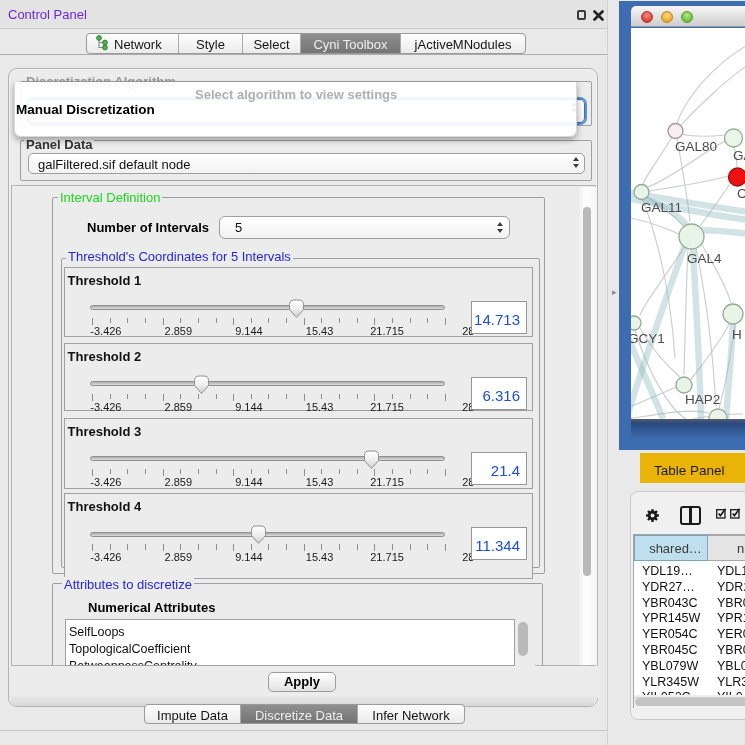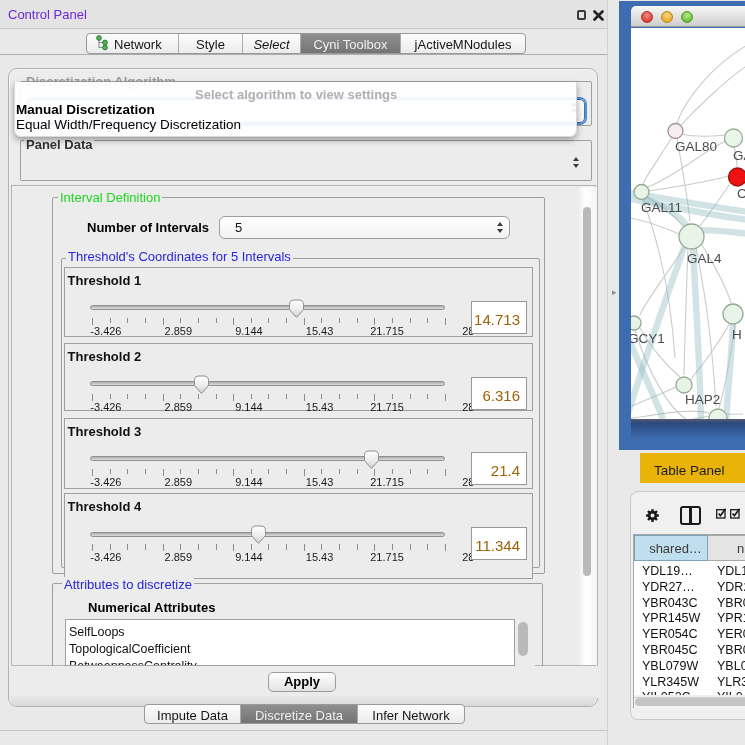--- a/index.html
+++ b/index.html
@@ -29,21 +29,21 @@
 .updn:before { content:""; position:absolute; left:0; top:0; border-left:3.5px solid transparent; border-right:3.5px solid transparent; border-bottom:4.5px solid #3c3c3c; }
 .updn:after { content:""; position:absolute; left:0; top:7px; border-left:3.5px solid transparent; border-right:3.5px solid transparent; border-top:4.5px solid #3c3c3c; }
 
 .thr { position:absolute; left:64px; width:469px; border:1px solid #9f9f9f; background:#ececec; }
 .thr .lab { position:absolute; left:2.5px; top:5px; font-size:13px; font-weight:bold; color:#111; }
 .track { position:absolute; left:25px; top:37.5px; width:355px; height:5px; background:linear-gradient(#ababab,#dedede); border:1px solid #8f8f8f; border-radius:3px; }
 .ticks-min { position:absolute; left:26.5px; top:50px; width:355px; height:5.5px; background:repeating-linear-gradient(90deg,#8d8d8d 0 1px,transparent 1px 17.65px); }
 .ticks-maj { position:absolute; left:26.5px; top:50px; width:355px; height:7px; background:repeating-linear-gradient(90deg,#8d8d8d 0 1px,transparent 1px 70.6px); }
 .tl { position:absolute; top:57px; width:60px; text-align:right; font-size:11px; font-weight:normal; color:#1a1a1a; }
 .thumb { position:absolute; top:30px; width:19px; height:21px; }
-.vfield { position:absolute; left:406px; top:33px; width:56px; height:33px; background:#fff; border:1px solid #979797; font-size:15px; color:#a16207; text-align:right; padding:9px 6px 0 0; }
+.vfield { position:absolute; left:406px; top:33px; width:56px; height:33px; background:#fff; border:1px solid #979797; font-size:15px; color:#1d4ed8; text-align:right; padding:9px 6px 0 0; }
 
 .litem { font-size:12.5px; color:#111; padding-left:3px; line-height:17.2px; }
 
 .sbv { position:absolute; background:linear-gradient(90deg,#efefef,#ffffff 40%,#f4f4f4); }
 .sbthumb { position:absolute; background:#b9b9b9; border-radius:5px; }
 
 #netframe { left:619px; top:1px; width:126px; height:449px; background:#3e6cb1; }
 #nettitle { left:631px; top:6px; width:114px; height:21px; background:linear-gradient(#f7f7f7,#cecece); border-radius:5px 0 0 0; border-bottom:1px solid #9a9a9a; }
 .tl-btn { position:absolute; top:11px; width:12px; height:12px; border-radius:50%; }
 #netcanvas { left:631px; top:28px; width:114px; height:391px; background:#ffffff; overflow:hidden; }
@@ -76,41 +76,44 @@
       <div class="t abs">Control Panel</div>
     </div>
 <div class="float-ic abs"></div>
 <svg class="abs" style="left:593px;top:10px" width="11" height="11" viewBox="0 0 11 11">
 <path d="M1.5 1.5 L9.5 9.5 M9.5 1.5 L1.5 9.5" stroke="#222" stroke-width="2.6" stroke-linecap="round"></path>
     </svg>
 
 <div id="topseg" class="seg">
   <div class="s" style="width:92px;padding-left:27px;">Network</div>
   <div class="s" style="width:64px;text-align:center;">Style</div>
-  <div class="s" style="width:58px;text-align:center;font-style:italic;">Select</div>
+  <div class="s" style="width:58px;text-align:center;">Select</div>
   <div class="s sel" style="width:100px;text-align:center;">Cyni Toolbox</div>
   <div class="s" style="width:124px;text-align:center;">jActiveMNodules</div>
 </div>
 <svg class="abs" style="left:95px;top:34px" width="14" height="17" viewBox="0 0 14 17">
   <path d="M4 4.5 V14 M4 8.5 H10 M4 13.5 H10" stroke="#8a8a8a" stroke-width="1.1" fill="none"></path>
   <circle cx="4" cy="4" r="2.4" fill="#51b255" stroke="#2d7c31" stroke-width="0.9"></circle>
   <circle cx="10" cy="8.5" r="2.4" fill="#51b255" stroke="#2d7c31" stroke-width="0.9"></circle>
   <circle cx="10" cy="13.5" r="2.4" fill="#51b255" stroke="#2d7c31" stroke-width="0.9"></circle>
 </svg>
 <div id="tabline" class="abs"></div>
 
 <div id="mainbox" class="abs"></div>
 
 <div class="gbox" style="left:20px;top:81px;width:572px;height:45px;"></div>
 <div class="glbl" style="left:24px;top:74px;color:#9a9a9a;background:none;">Discretization Algorithm</div>
 <div class="combo" style="left:28px;top:99px;width:557px;height:24px;box-shadow:0 0 0 2px #5593d4;border-color:#3e72a8;"></div>
 <div class="updn abs" style="left:571px;top:102px;"></div>
 
 <div class="gbox" style="left:20px;top:140px;width:572px;height:41px;"></div>
 <div class="glbl" style="left:24px;top:136.5px;">Panel Data</div>
+<div class="combo" style="left:28px;top:153px;width:557px;height:21px;">
+      <div class="txt" style="top:2.5px;">galFiltered.sif default node</div>
+    </div>
 <div class="updn abs" style="left:573px;top:157px;"></div>
 
 <div class="abs" style="left:11px;top:185px;width:585px;height:481px;border:1px solid #b3b3b3;"></div>
 
 <div class="gbox" style="left:52px;top:197px;width:493px;height:377px;"></div>
 <div class="glbl" style="left:58px;top:190px;color:#1cd61c;font-weight:normal;">Interval Definition</div>
 
 <div class="abs b" style="left:87px;top:220px;font-size:13px;">Number of Intervals</div>
 <div class="combo" style="left:219px;top:216px;width:291px;height:23px;border-radius:6px;">
       <div class="txt" style="left:15px;top:3px;">5</div>
@@ -209,21 +212,20 @@
   <div class="s sel" style="width:117px;text-align:center;">Discretize Data</div>
   <div class="s" style="width:106px;text-align:center;">Infer Network</div>
 </div>
 
 <div class="abs" style="left:607px;top:0;width:1px;height:745px;background:#d2d2d2;"></div>
 <div class="abs" style="left:612px;top:287px;font-size:9px;color:#8a8a8a;">▸</div>
 
 <div class="abs" style="left:14px;top:82px;width:563px;height:55px;background:rgba(255,255,255,0.92);border:1px solid #d8d8d8;border-top:none;border-radius:0 0 7px 7px;box-shadow:0 3px 6px rgba(0,0,0,0.35);"></div>
 <div class="abs" style="left:195px;top:87px;font-size:13px;color:#b0b0b0;font-weight:bold;">Select algorithm to view settings</div>
 <div class="abs b" style="left:16px;top:102px;font-size:13.5px;color:#000;">Manual Discretization</div>
-<div class="abs" style="left:16px;top:117px;font-size:13.5px;color:#000;">Equal Width/Frequency Discretization</div>
 
 <div id="netframe" class="abs"></div>
 <div id="nettitle" class="abs"></div>
 <div class="tl-btn abs" style="left:641px;background:radial-gradient(circle at 50% 35%,#f08f86,#dd3e35 70%);border:1px solid #b4342c;"></div>
 <div class="tl-btn abs" style="left:661px;background:radial-gradient(circle at 50% 35%,#f8d88a,#e9ac27 70%);border:1px solid #b9871f;"></div>
 <div class="tl-btn abs" style="left:681px;background:radial-gradient(circle at 50% 35%,#b7e98e,#6bbf35 70%);border:1px solid #5d9a2c;"></div>
 <div id="netcanvas" class="abs">
 <svg width="114" height="391" viewBox="0 0 114 391">
 <g fill="none" stroke="#c9cccd" stroke-width="1.1">
 <path d="M118,16 C80,38 54,72 46,95"></path>

